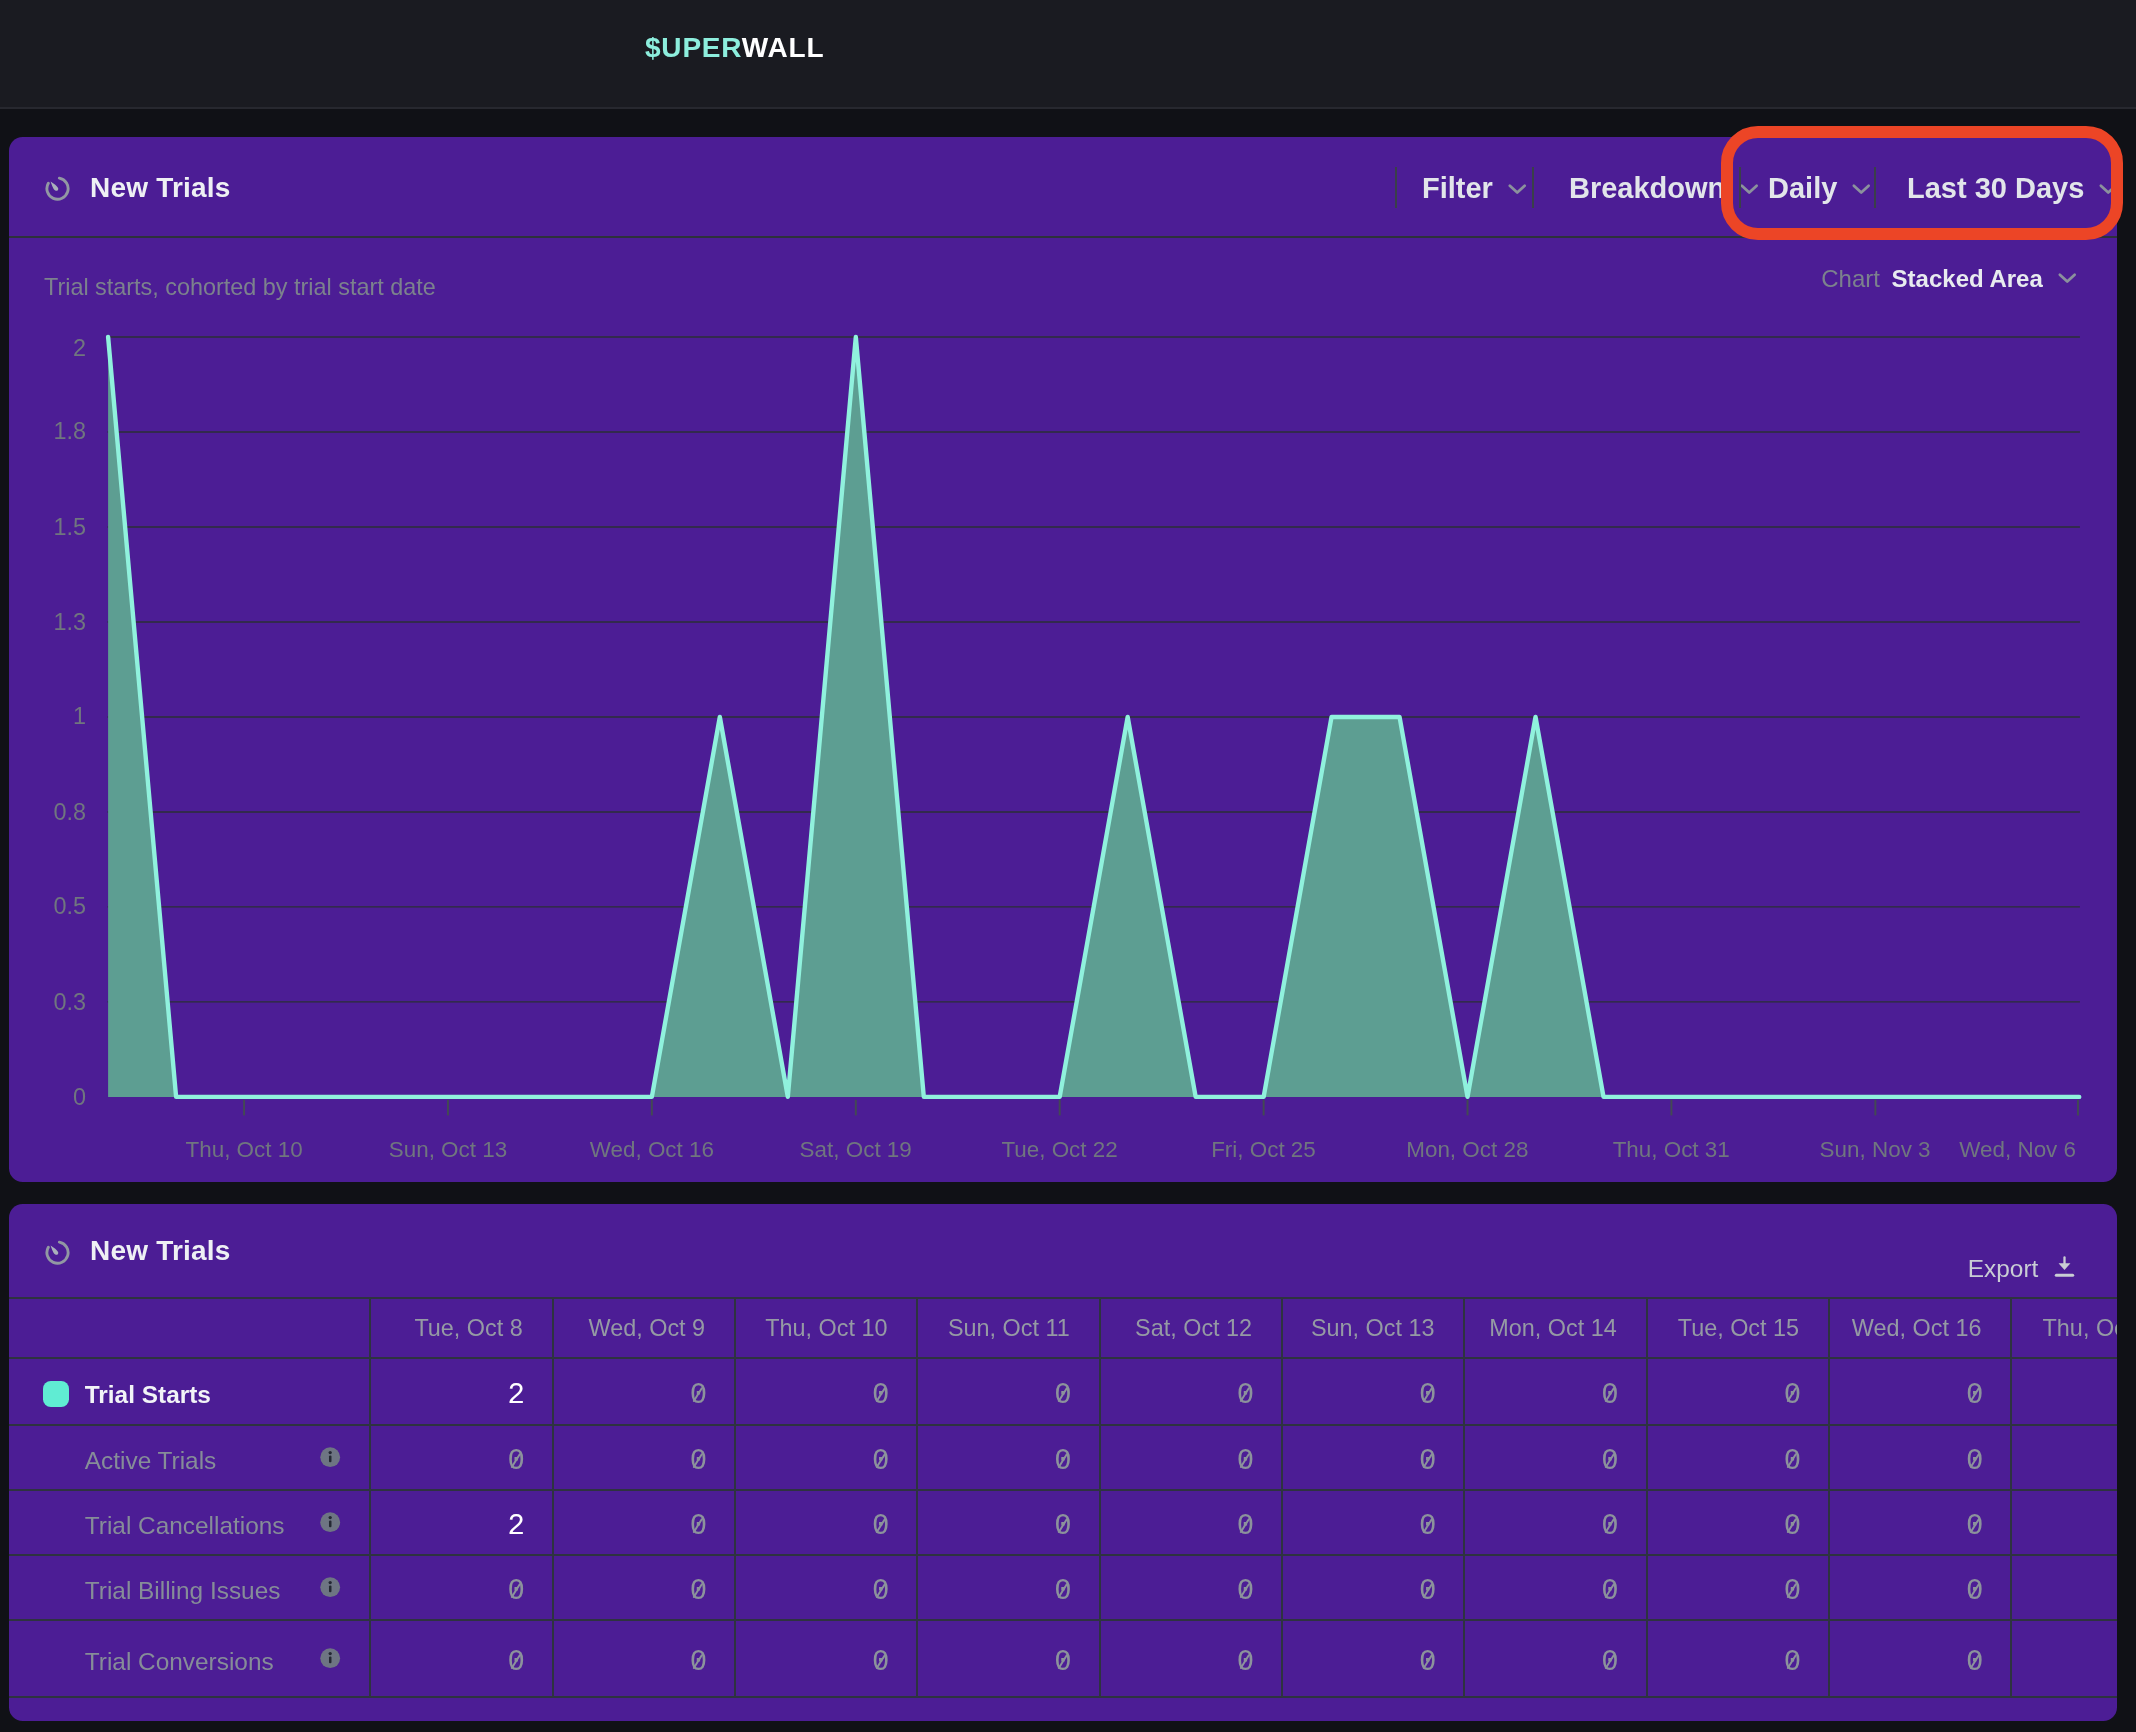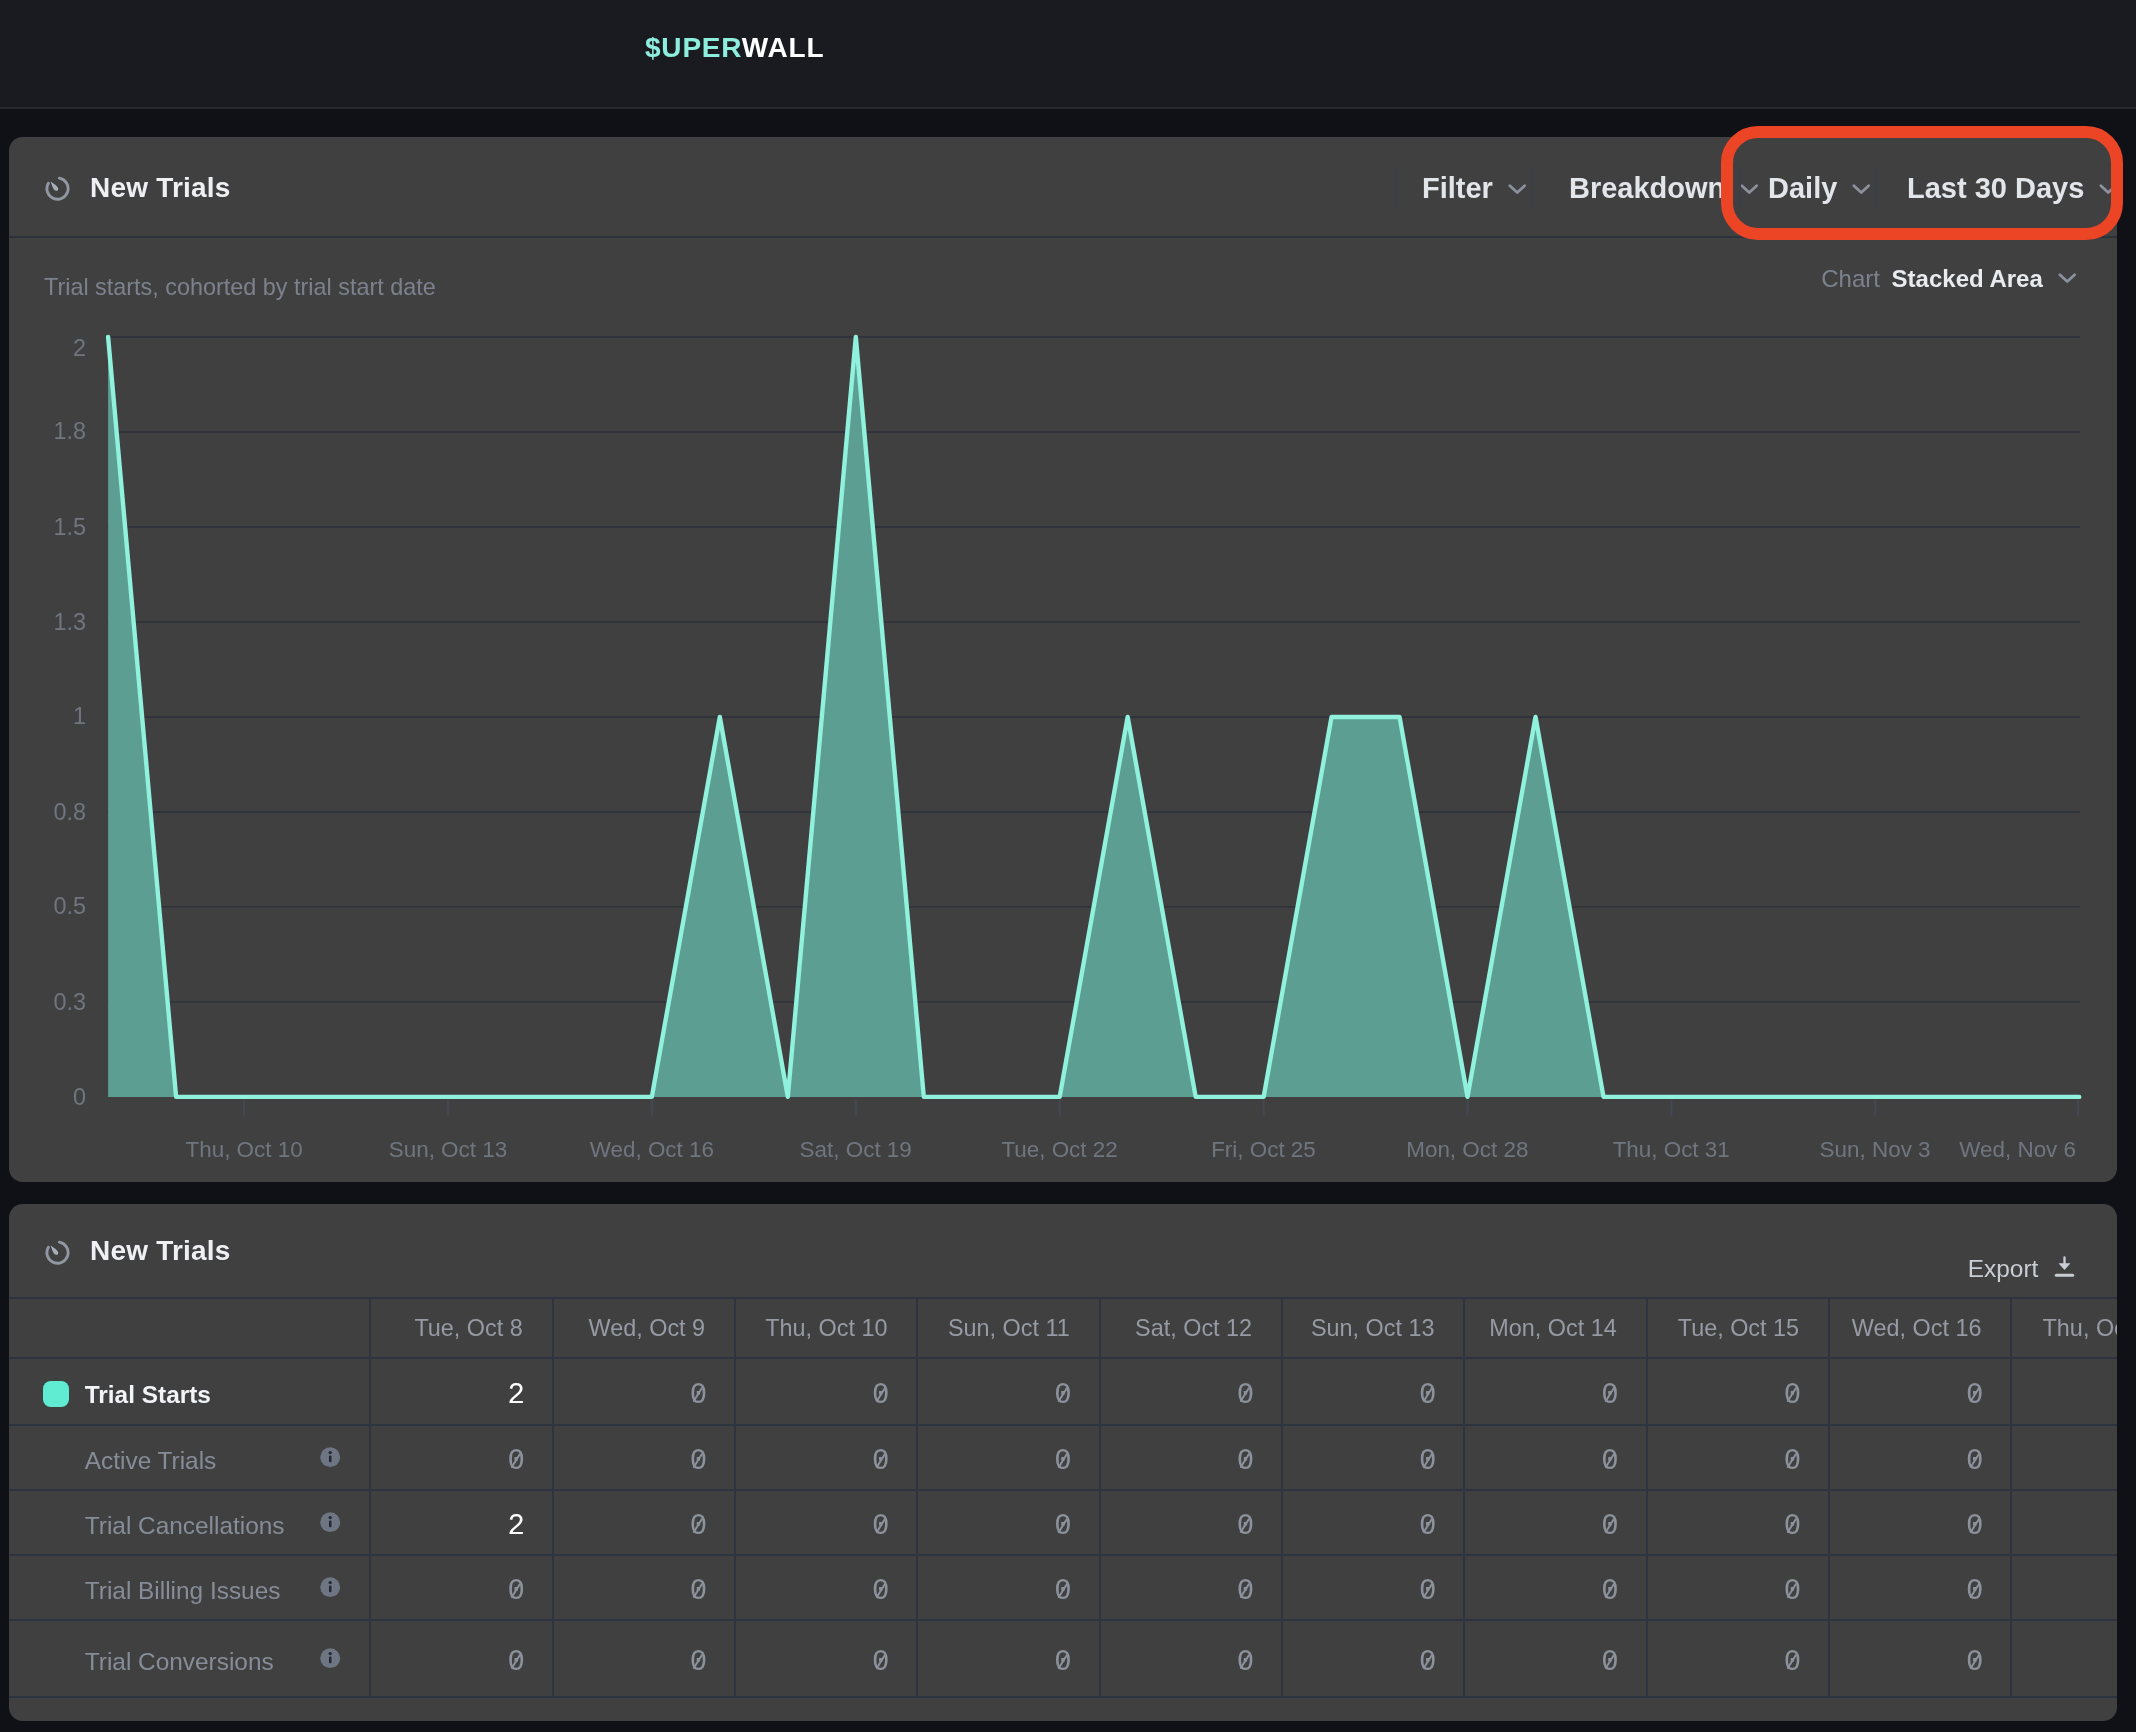--- a/index.html
+++ b/index.html
@@ -2,21 +2,21 @@
 <html><head>
 <meta charset="utf-8">
 <style>
   * { margin:0; padding:0; box-sizing:border-box; }
   html,body { width:2137px; height:1732px; overflow:hidden; }
   body { background:#101116; font-family:"Liberation Sans", sans-serif; position:relative; }
   .abs { position:absolute; }
   .header { position:absolute; left:0; top:0; width:2137px; height:109px; background:#1a1b21; border-bottom:2px solid #27282f; }
   .logo { position:absolute; left:645px; top:32px; font-size:28px; font-weight:bold; letter-spacing:0.8px; color:#ffffff; white-space:nowrap; }
   .logo .mint { color:#8deedd; }
-  .card { position:absolute; left:8.8px; width:2108px; background:#404040; border-radius:13.7px; }
+  .card { position:absolute; left:8.8px; width:2108px; background:#4c1d95; border-radius:13.7px; }
   .card1 { top:137px; height:1045px; }
   .card2 { top:1204px; height:1493px; height:517px; overflow:hidden; }
   .titletext { position:absolute; font-size:28px; font-weight:bold; color:#eef0f4; letter-spacing:0.2px; }
   .divider1 { position:absolute; left:8.8px; top:236px; width:2108px; height:2px; background:#2d313b; }
   .subtitle { position:absolute; left:44px; top:274px; font-size:23.4px; color:#7c828d; }
   .charttype { position:absolute; top:265px; right:60px; font-size:24px; color:#7c828d; white-space:nowrap; }
   .charttype b { color:#e8ebef; font-weight:bold; margin-left:11.7px; }
   .btnrow { position:absolute; top:172px; font-size:29px; font-weight:bold; color:#e2e5ea; white-space:nowrap; }
   .vsep { position:absolute; top:167px; width:2px; height:41px; background:#3a3f49; }
   .chev { display:inline-block; margin-left:13.7px; }

